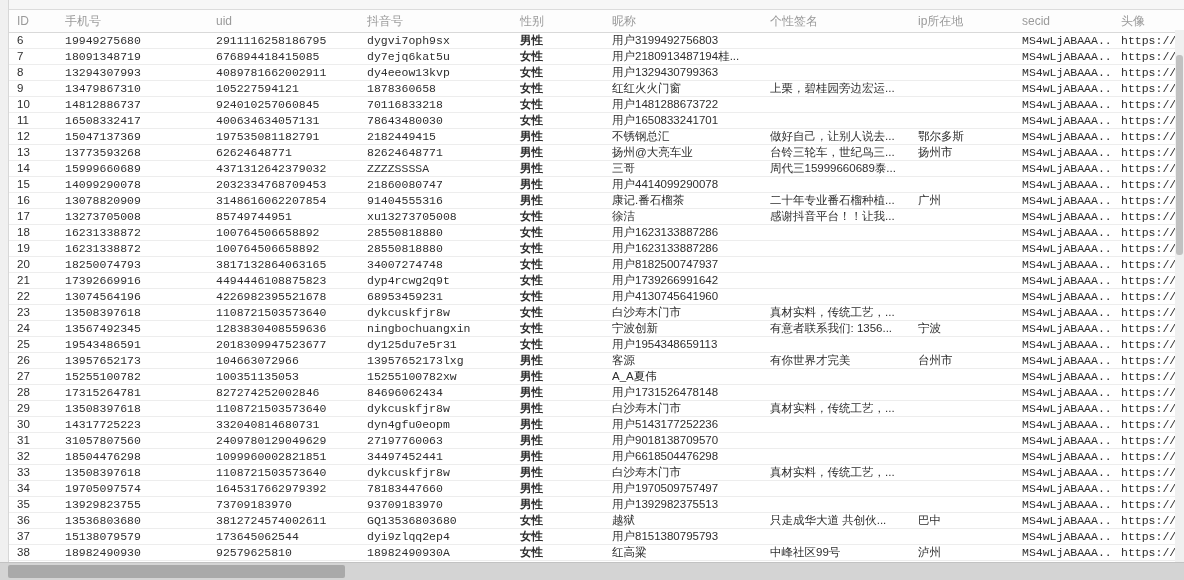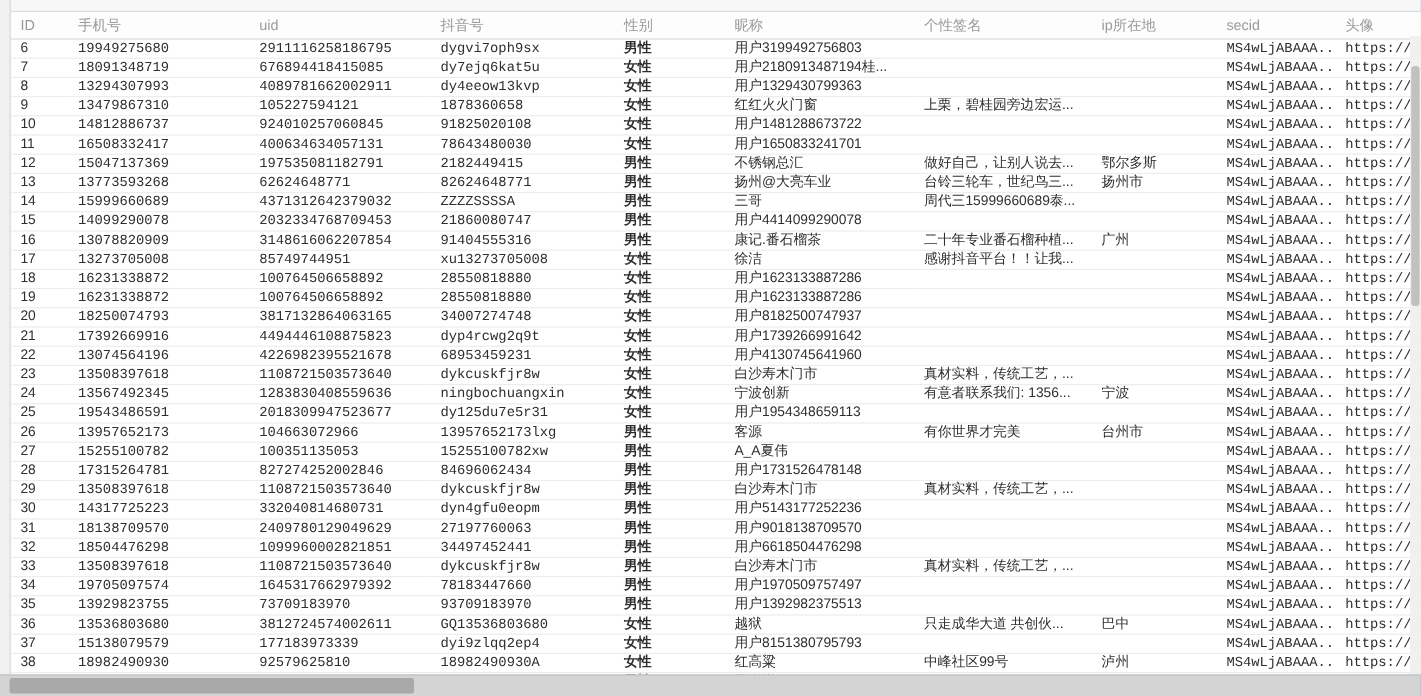--- a/index.html
+++ b/index.html
@@ -135,21 +135,21 @@
             <td class="col-nickname">红红火火门窗</td>
             <td class="col-signature">上栗，碧桂园旁边宏运...</td>
             <td class="col-ip"></td>
             <td class="col-secid">MS4wLjABAAA...</td>
             <td class="col-avatar">https://p1</td>
           </tr>
           <tr class="row">
             <td class="col-id">10</td>
             <td class="col-phone">14812886737</td>
             <td class="col-uid">924010257060845</td>
-            <td class="col-douyin">91825020108</td>
+            <td class="col-douyin">70116833218</td>
             <td class="col-gender">女性</td>
             <td class="col-nickname">用户1481288673722</td>
             <td class="col-signature"></td>
             <td class="col-ip"></td>
             <td class="col-secid">MS4wLjABAAA...</td>
             <td class="col-avatar">https://p1</td>
           </tr>
           <tr class="row">
             <td class="col-id">11</td>
             <td class="col-phone">16508332417</td>
@@ -385,21 +385,21 @@
             <td class="col-douyin">dyn4gfu0eopm</td>
             <td class="col-gender">男性</td>
             <td class="col-nickname">用户5143177252236</td>
             <td class="col-signature"></td>
             <td class="col-ip"></td>
             <td class="col-secid">MS4wLjABAAA...</td>
             <td class="col-avatar">https://p3</td>
           </tr>
           <tr class="row">
             <td class="col-id">31</td>
-            <td class="col-phone">18138709570</td>
+            <td class="col-phone">31057807560</td>
             <td class="col-uid">2409780129049629</td>
             <td class="col-douyin">27197760063</td>
             <td class="col-gender">男性</td>
             <td class="col-nickname">用户9018138709570</td>
             <td class="col-signature"></td>
             <td class="col-ip"></td>
             <td class="col-secid">MS4wLjABAAA...</td>
             <td class="col-avatar">https://p1</td>
           </tr>
           <tr class="row">
@@ -458,21 +458,21 @@
             <td class="col-gender">女性</td>
             <td class="col-nickname">越狱</td>
             <td class="col-signature">只走成华大道 共创伙...</td>
             <td class="col-ip">巴中</td>
             <td class="col-secid">MS4wLjABAAA...</td>
             <td class="col-avatar">https://p1</td>
           </tr>
           <tr class="row">
             <td class="col-id">37</td>
             <td class="col-phone">15138079579</td>
-            <td class="col-uid">177183973339</td>
+            <td class="col-uid">173645062544</td>
             <td class="col-douyin">dyi9zlqq2ep4</td>
             <td class="col-gender">女性</td>
             <td class="col-nickname">用户8151380795793</td>
             <td class="col-signature"></td>
             <td class="col-ip"></td>
             <td class="col-secid">MS4wLjABAAA...</td>
             <td class="col-avatar">https://p3</td>
           </tr>
           <tr class="row">
             <td class="col-id">38</td>

